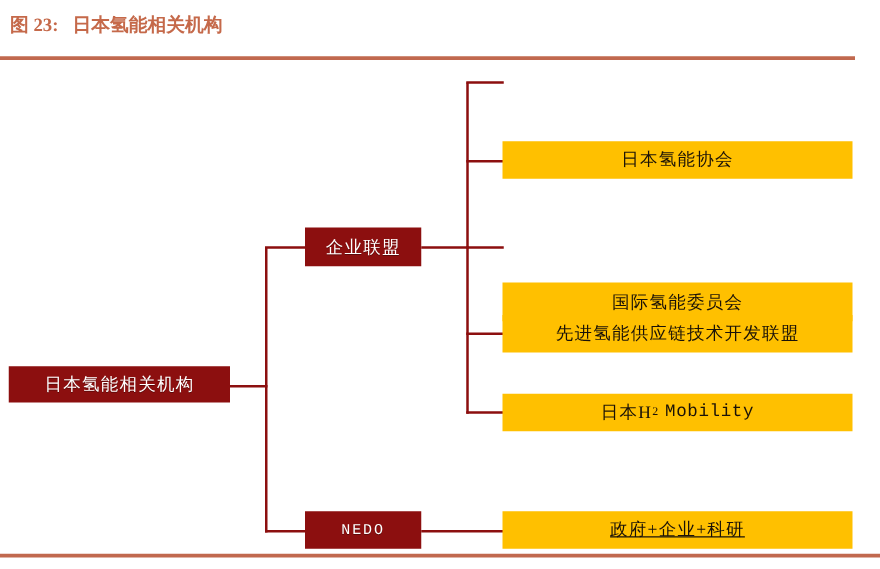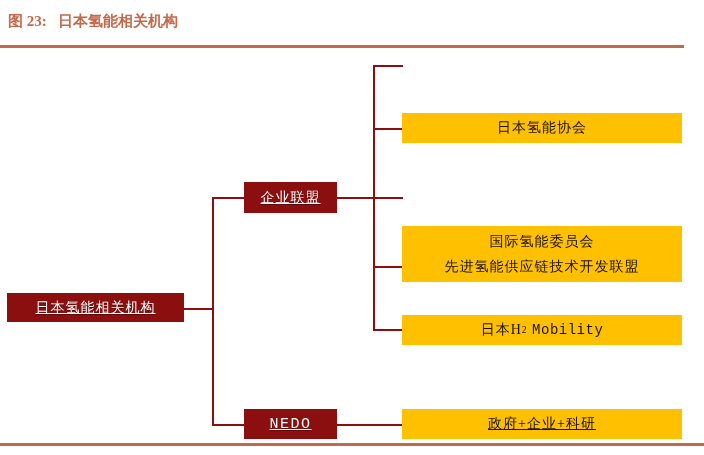--- a/index.html
+++ b/index.html
@@ -65,25 +65,24 @@
     justify-content: center;
     text-align: center;
     white-space: nowrap;
   }
   .node-dark {
     background: #8C0F0F;
     color: #FFFFFF;
     font-size: 14px;
     letter-spacing: 1px;
     text-shadow: 0 1px 0 rgba(0,0,0,0.35);
-    text-decoration: underline;
   }
   .node-dark.latin {
     font-family: "Liberation Mono", "DejaVu Sans Mono", monospace;
-    font-size: 15px;
+    font-size: 12px;
     letter-spacing: 1.5px;
   }
   .node-orange {
     background: #FFC000;
     color: #1A1208;
     font-size: 14px;
     letter-spacing: 1px;
   }
 
   

